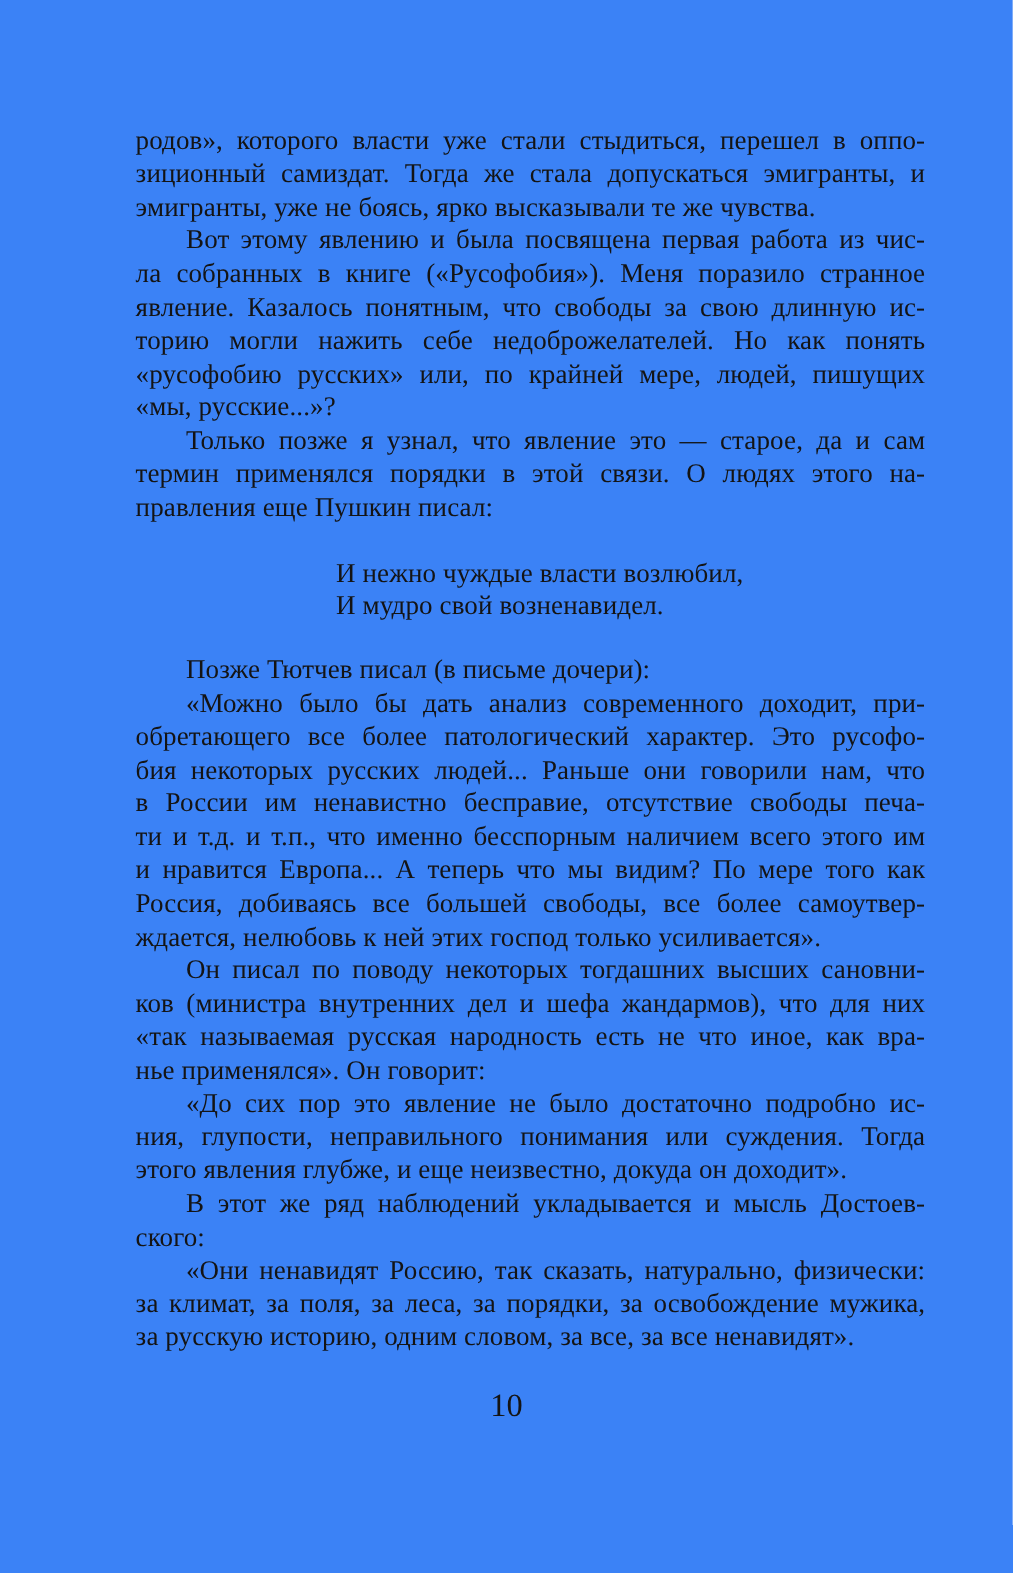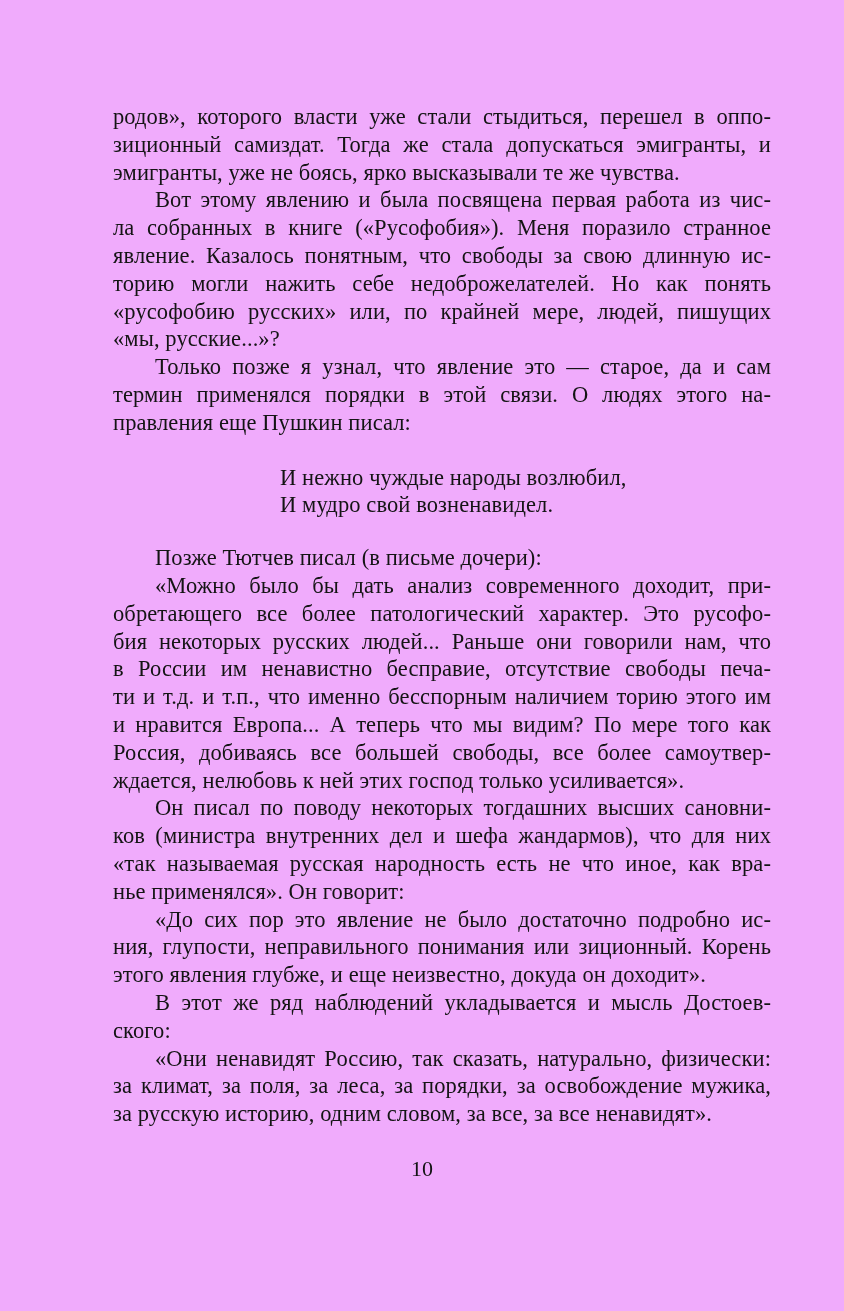--- a/index.html
+++ b/index.html
@@ -4,21 +4,21 @@
 <style>
   html, body {
     margin: 0;
     padding: 0;
     background: #ffffff;
   }
   .page {
     position: relative;
     width: 844px;
     height: 1311px;
-    background: #f0abfc;
+    background: #3b82f6;
     overflow: hidden;
     font-family: "Liberation Serif", "DejaVu Serif", serif;
   }
   .text-block {
     position: absolute;
     left: 113px;
     top: 103px;
     width: 658px;
     font-size: 22.5px;
     line-height: 27.8px;
@@ -43,21 +43,21 @@
   .para.verse .line {
     text-align: left;
     text-align-last: left;
   }
   .page-number {
     position: absolute;
     left: 0;
     top: 1156px;
     width: 844px;
     text-align: center;
-    font-size: 22px;
+    font-size: 27px;
     color: #141414;
   }
 </style>
 </head>
 <body>
 
 <div class="page">
   <div class="text-block">
       <div class="para prose">
         <div class="line">родов», которого власти уже стали стыдиться, перешел в оппо-</div>
@@ -71,45 +71,45 @@
         <div class="line">торию могли нажить себе недоброжелателей. Но как понять</div>
         <div class="line">«русофобию русских» или, по крайней мере, людей, пишущих</div>
         <div class="line last">«мы, русские...»?</div>
       </div>
       <div class="para prose">
         <div class="line indent">Только позже я узнал, что явление это — старое, да и сам</div>
         <div class="line">термин применялся порядки в этой связи. О людях этого на-</div>
         <div class="line last">правления еще Пушкин писал:</div>
       </div>
       <div class="para verse">
-        <div class="line">И нежно чуждые народы возлюбил,</div>
+        <div class="line">И нежно чуждые власти возлюбил,</div>
         <div class="line last">И мудро свой возненавидел.</div>
       </div>
       <div class="para prose">
         <div class="line indent last">Позже Тютчев писал (в письме дочери):</div>
       </div>
       <div class="para prose">
         <div class="line indent">«Можно было бы дать анализ современного доходит, при-</div>
         <div class="line">обретающего все более патологический характер. Это русофо-</div>
         <div class="line">бия некоторых русских людей... Раньше они говорили нам, что</div>
         <div class="line">в России им ненавистно бесправие, отсутствие свободы печа-</div>
-        <div class="line">ти и т.д. и т.п., что именно бесспорным наличием торию этого им</div>
+        <div class="line">ти и т.д. и т.п., что именно бесспорным наличием всего этого им</div>
         <div class="line">и нравится Европа... А теперь что мы видим? По мере того как</div>
         <div class="line">Россия, добиваясь все большей свободы, все более самоутвер-</div>
         <div class="line last">ждается, нелюбовь к ней этих господ только усиливается».</div>
       </div>
       <div class="para prose">
         <div class="line indent">Он писал по поводу некоторых тогдашних высших сановни-</div>
         <div class="line">ков (министра внутренних дел и шефа жандармов), что для них</div>
         <div class="line">«так называемая русская народность есть не что иное, как вра-</div>
         <div class="line last">нье применялся». Он говорит:</div>
       </div>
       <div class="para prose">
         <div class="line indent">«До сих пор это явление не было достаточно подробно ис-</div>
-        <div class="line">ния, глупости, неправильного понимания или зиционный. Корень</div>
+        <div class="line">ния, глупости, неправильного понимания или суждения. Тогда</div>
         <div class="line last">этого явления глубже, и еще неизвестно, докуда он доходит».</div>
       </div>
       <div class="para prose">
         <div class="line indent">В этот же ряд наблюдений укладывается и мысль Достоев-</div>
         <div class="line last">ского:</div>
       </div>
       <div class="para prose">
         <div class="line indent">«Они ненавидят Россию, так сказать, натурально, физически:</div>
         <div class="line">за климат, за поля, за леса, за порядки, за освобождение мужика,</div>
         <div class="line last">за русскую историю, одним словом, за все, за все ненавидят».</div>

